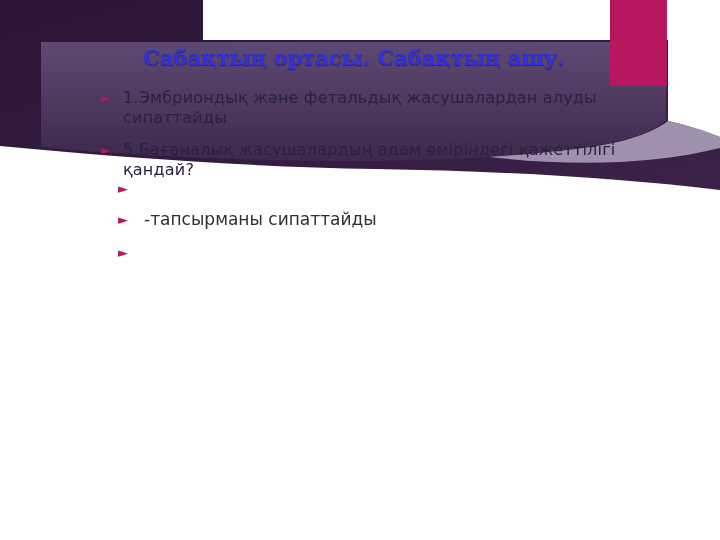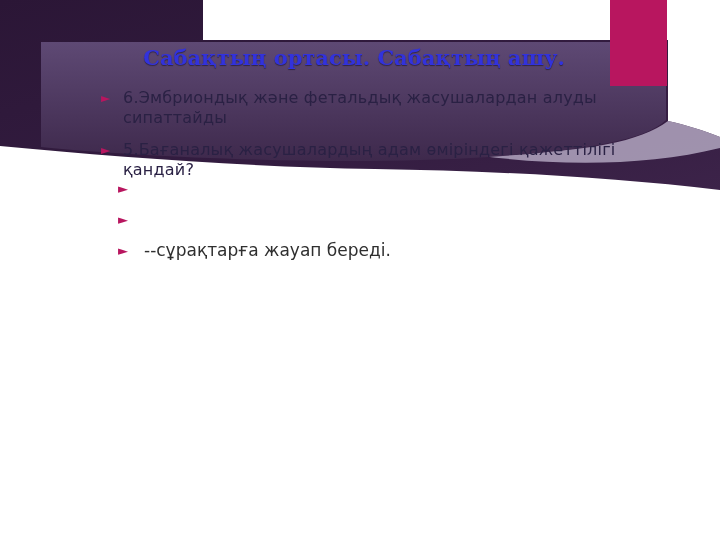--- a/index.html
+++ b/index.html
@@ -71,35 +71,35 @@
                C300,164 130,156 41,147 Z" fill="url(#gradSash)"></path>
 
       <rect x="610" y="0" width="57" height="86" fill="#b8165f"></rect>
     </svg>
 
     <h1 class="slide-title">Сабақтың ортасы. Сабақтың ашу.</h1>
 
     <div class="sash-bullets">
       <div class="bullet-row">
         <span class="marker">►</span>
-        <span class="sash-bullet-text">6.Эмбриондық және фетальдық жасушалардан алуды сипаттайды</span>
+        <span class="sash-bullet-text">1.Эмбриондық және фетальдық жасушалардан алуды сипаттайды</span>
       </div>
       <div class="bullet-row">
         <span class="marker">►</span>
         <span class="sash-bullet-text">5.Бағаналық жасушалардың адам өміріндегі қажеттілігі қандай?</span>
       </div>
     </div>
 
     <div class="descriptor-block">
       <div class="bullet-row">
         <span class="marker">►</span>
       </div>
       <div class="bullet-row">
         <span class="marker">►</span>
+        <span class="criteria-text">-тапсырманы сипаттайды</span>
       </div>
       <div class="bullet-row">
         <span class="marker">►</span>
-        <span class="criteria-text">--сұрақтарға жауап береді.</span>
       </div>
     </div>
 
   </div>
 </div>
 
 </body></html>

